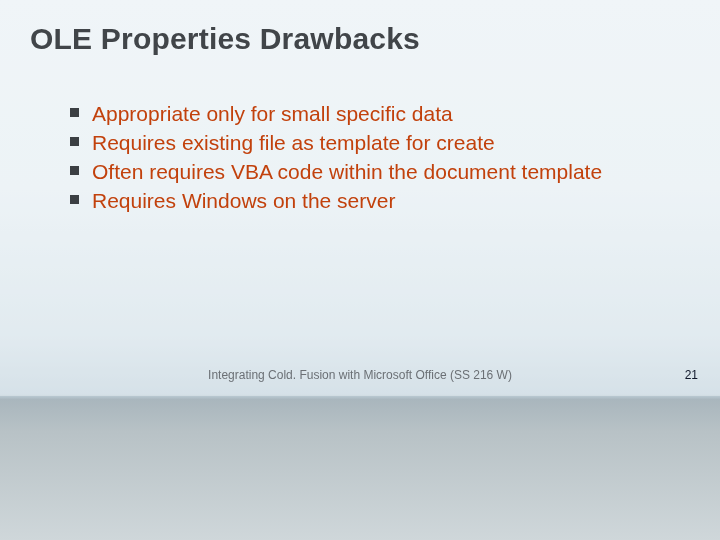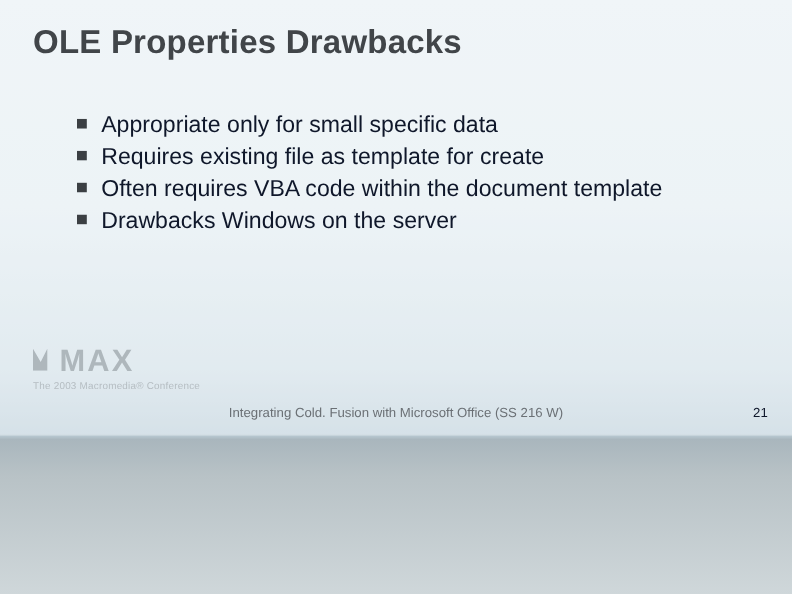--- a/index.html
+++ b/index.html
@@ -54,21 +54,21 @@
     font-size: 20px;
     line-height: 26px;
     color: #3b3f43;
     font-weight: bold;
     margin-right: 12px;
   }
   .bullet svg { display: block; margin-top: 8px; }
   .text {
     font-size: 21px;
     line-height: 27px;
-    color: #0f172a;
+    color: #c2410c;
   }
   .footer-title {
     position: absolute;
     bottom: 14px;
     left: 0;
     width: 720px;
     text-align: center;
     font-size: 12px;
     color: #6b7075;
     margin-top: 11px;
@@ -136,32 +136,20 @@
           </svg>
       </span>
       <span class="text">Often requires VBA code within the document template</span>
     </div>
     <div class="item">
       <span class="bullet">
         <svg width="9" height="9">
             <rect width="9" height="9" fill="#3b3f43"></rect>
           </svg>
       </span>
-      <span class="text">Drawbacks Windows on the server</span>
+      <span class="text">Requires Windows on the server</span>
     </div>
   </div>
 
-  <div class="logo">
-    <div class="logo-max">
-      <span class="m">
-        <svg width="26" height="22" viewBox="0 0 26 22">
-          <path d="M0 22 L0 2 L7 14 L13 2 L13 22 Z" fill="#aeb7bc"></path>
-          <path d="M14 22 L14 2 L20 14 L26 2 L26 22 Z" fill="#aeb7bc" opacity="0"></path>
-        </svg>
-      </span>
-      <span style="margin-left:-4px;">MAX</span>
-    </div>
-    <div class="logo-sub">The 2003 Macromedia® Conference</div>
-  </div>
 
   <div class="footer-title">Integrating Cold. Fusion with Microsoft Office (SS 216 W)</div>
   <div class="page-number">21</div>
 </div>
 
 </body></html>

